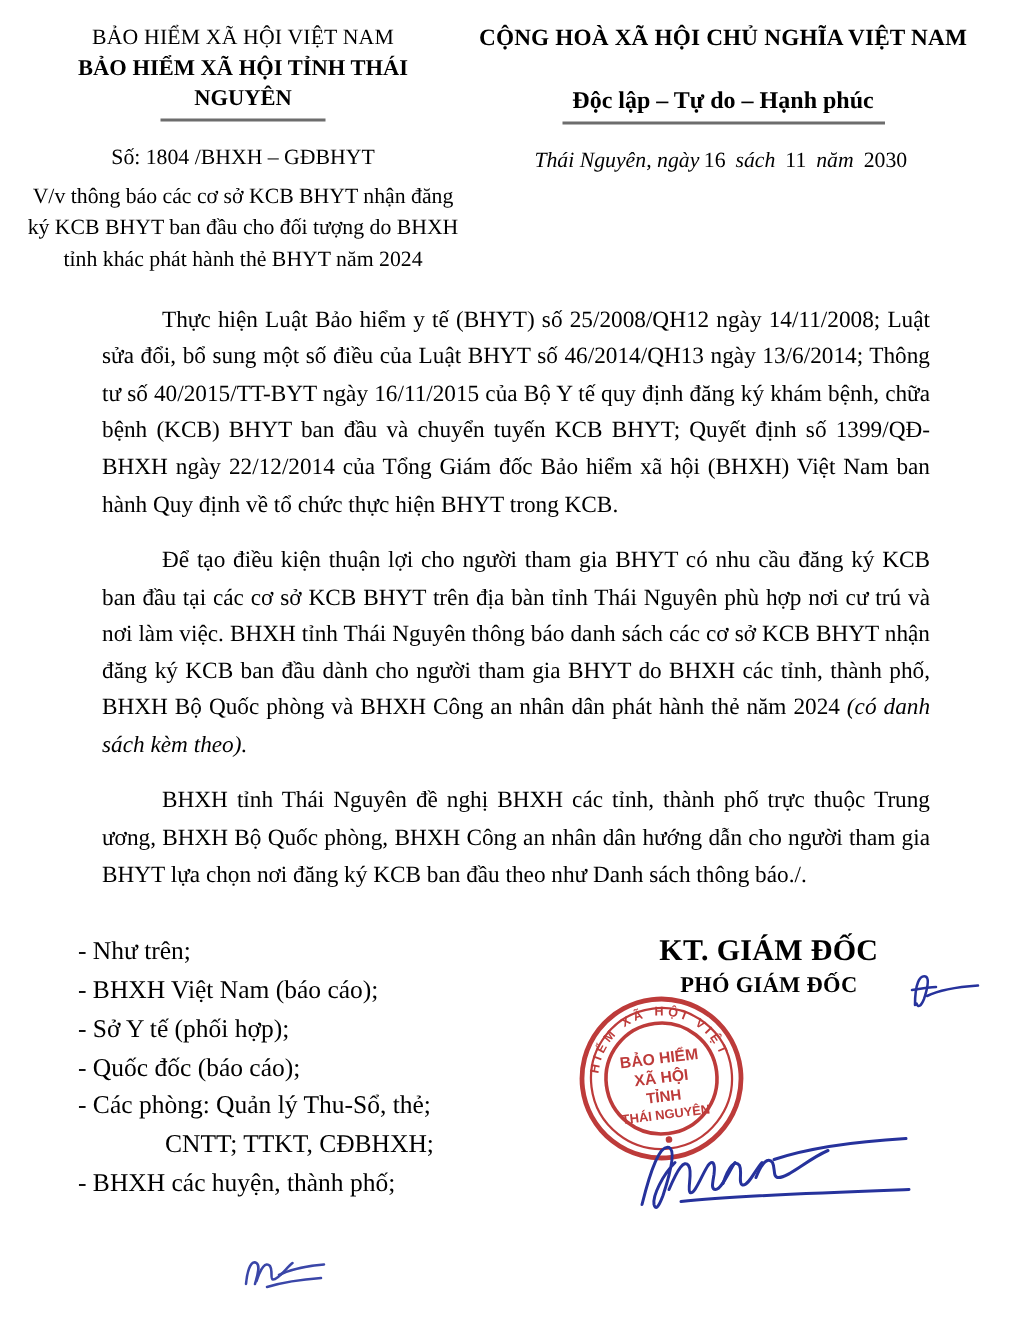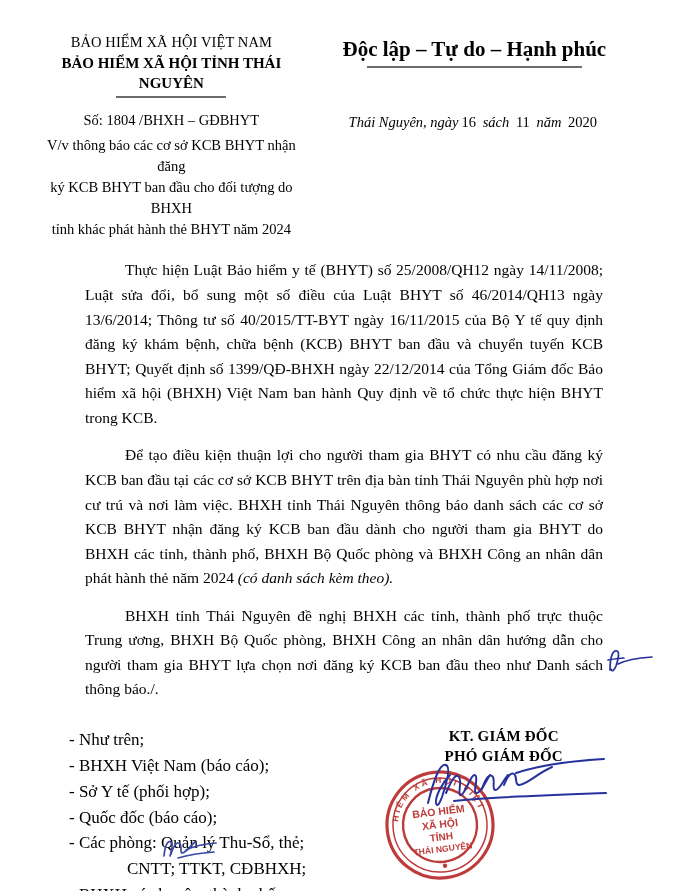--- a/index.html
+++ b/index.html
@@ -7,42 +7,42 @@
   body {
     width: 676px;
     height: 891px;
     background: #ffffff;
     font-family: "Liberation Serif", "DejaVu Serif", serif;
     color: #000000;
     position: relative;
     overflow: hidden;
   }
 
-  .page { position: relative; width: 676px; height: 646px; padding: 17px; }
+  .page { position: relative; width: 676px; height: 646px; padding: 0; }
 
   
   .header { display: flex; width: 100%; padding: 16px 18px 0 18px; }
   .hdr-left { width: 45%; text-align: center; }
   .hdr-right { width: 55%; text-align: center; }
 
   .org-line1 {
     font-size: 14.5px; letter-spacing: .1px; line-height: 1.35;
   }
   .org-line2 {
     font-size: 15px; font-weight: bold; line-height: 1.35; text-align: center;
   }
   .rule-left {
     width: 110px; height: 1.6px; background: #6d6d6d;
     margin: 3px auto 0 auto;
   }
   .nation-line1 {
     font-size: 15.5px; font-weight: bold; line-height: 1.35; letter-spacing: .1px;
   }
   .motto {
-    font-size: 21px; font-weight: bold; line-height: 1.4; margin-top: 2px;
+    font-size: 16px; font-weight: bold; line-height: 1.4; margin-top: 20px;
   }
   .rule-right {
     width: 215px; height: 1.6px; background: #6d6d6d;
     margin: 2px auto 0 auto;
   }
 
   
   .midrow { display: flex; width: 100%; padding: 12px 18px 0 18px; }
   .mid-left { width: 45%; text-align: center; }
   .mid-right { width: 55%; text-align: center; }
@@ -77,21 +77,21 @@
   .foot-right { width: 48%; text-align: center; position: relative; }
 
   .noinhan-title {
     font-size: 13.5px; font-weight: bold; font-style: italic;
     margin-left: 14px; margin-bottom: 2px;
   }
   .noinhan-title .plain { font-weight: bold; font-style: normal; }
   .noi-item { font-size: 17px; line-height: 1.52; white-space: nowrap; }
   .noi-item.indent { padding-left: 58px; }
 
-  .sign-title1 { font-size: 15px; font-weight: bold; line-height: 1.32; letter-spacing: .2px; }
+  .sign-title1 { font-size: 20px; font-weight: bold; line-height: 1.32; letter-spacing: .2px; }
   .sign-title2 { font-size: 15px; font-weight: bold; line-height: 1.32; letter-spacing: .2px; }
 
   
   .seal-wrap {
     position: absolute;
     left: 16px; top: 40px;
     width: 116px; height: 116px;
     transform: rotate(-7deg);
     pointer-events: none;
   }
@@ -108,36 +108,37 @@
 
 <div class="page">
 
   <div class="header">
     <div class="hdr-left">
       <div class="org-line1">BẢO HIỂM XÃ HỘI VIỆT NAM</div>
       <div class="org-line2">BẢO HIỂM XÃ HỘI TỈNH THÁI NGUYÊN</div>
       <div class="rule-left"></div>
     </div>
     <div class="hdr-right">
+      <div class="nation-line1">CỘNG HOÀ XÃ HỘI CHỦ NGHĨA VIỆT NAM</div>
       <div class="motto">Độc lập – Tự do – Hạnh phúc</div>
       <div class="rule-right"></div>
     </div>
   </div>
 
   <div class="midrow">
     <div class="mid-left">
       <div class="docnum">Số: 1804 /BHXH – GĐBHYT</div>
       <div class="subject">
         <div>V/v thông báo các cơ sở KCB BHYT nhận đăng</div>
         <div>ký KCB BHYT ban đầu cho đối tượng do BHXH</div>
         <div>tỉnh khác phát hành thẻ BHYT năm 2024</div>
       </div>
     </div>
     <div class="mid-right">
-      <div class="dateline"><span>Thái Nguyên, ngày</span><span class="num">16</span> <span>sách</span> <span class="num">11</span> <span>năm</span> <span class="num">2020</span></div>
+      <div class="dateline"><span>Thái Nguyên, ngày</span><span class="num">16</span> <span>sách</span> <span class="num">11</span> <span>năm</span> <span class="num">2030</span></div>
     </div>
   </div>
 
 
   <div class="body">
     <div class="para">Thực hiện Luật Bảo hiểm y tế (BHYT) số 25/2008/QH12 ngày 14/11/2008; Luật sửa đổi, bổ sung một số điều của Luật BHYT số 46/2014/QH13 ngày 13/6/2014; Thông tư số 40/2015/TT-BYT ngày 16/11/2015 của Bộ Y tế quy định đăng ký khám bệnh, chữa bệnh (KCB) BHYT ban đầu và chuyển tuyến KCB BHYT; Quyết định số 1399/QĐ-BHXH ngày 22/12/2014 của Tổng Giám đốc Bảo hiểm xã hội (BHXH) Việt Nam ban hành Quy định về tổ chức thực hiện BHYT trong KCB.</div>
     <div class="para"><span>Để tạo điều kiện thuận lợi cho người tham gia BHYT có nhu cầu đăng ký KCB ban đầu tại các cơ sở KCB BHYT trên địa bàn tỉnh Thái Nguyên phù hợp nơi cư trú và nơi làm việc. BHXH tỉnh Thái Nguyên thông báo danh sách các cơ sở KCB BHYT nhận đăng ký KCB ban đầu dành cho người tham gia BHYT do BHXH các tỉnh, thành phố, BHXH Bộ Quốc phòng và BHXH Công an nhân dân phát hành thẻ năm 2024 </span><span class="it">(có danh sách kèm theo).</span></div>
     <div class="para">BHXH tỉnh Thái Nguyên đề nghị BHXH các tỉnh, thành phố trực thuộc Trung ương, BHXH Bộ Quốc phòng, BHXH Công an nhân dân hướng dẫn cho người tham gia BHYT lựa chọn nơi đăng ký KCB ban đầu theo như Danh sách thông báo./.</div>
   </div>
 

